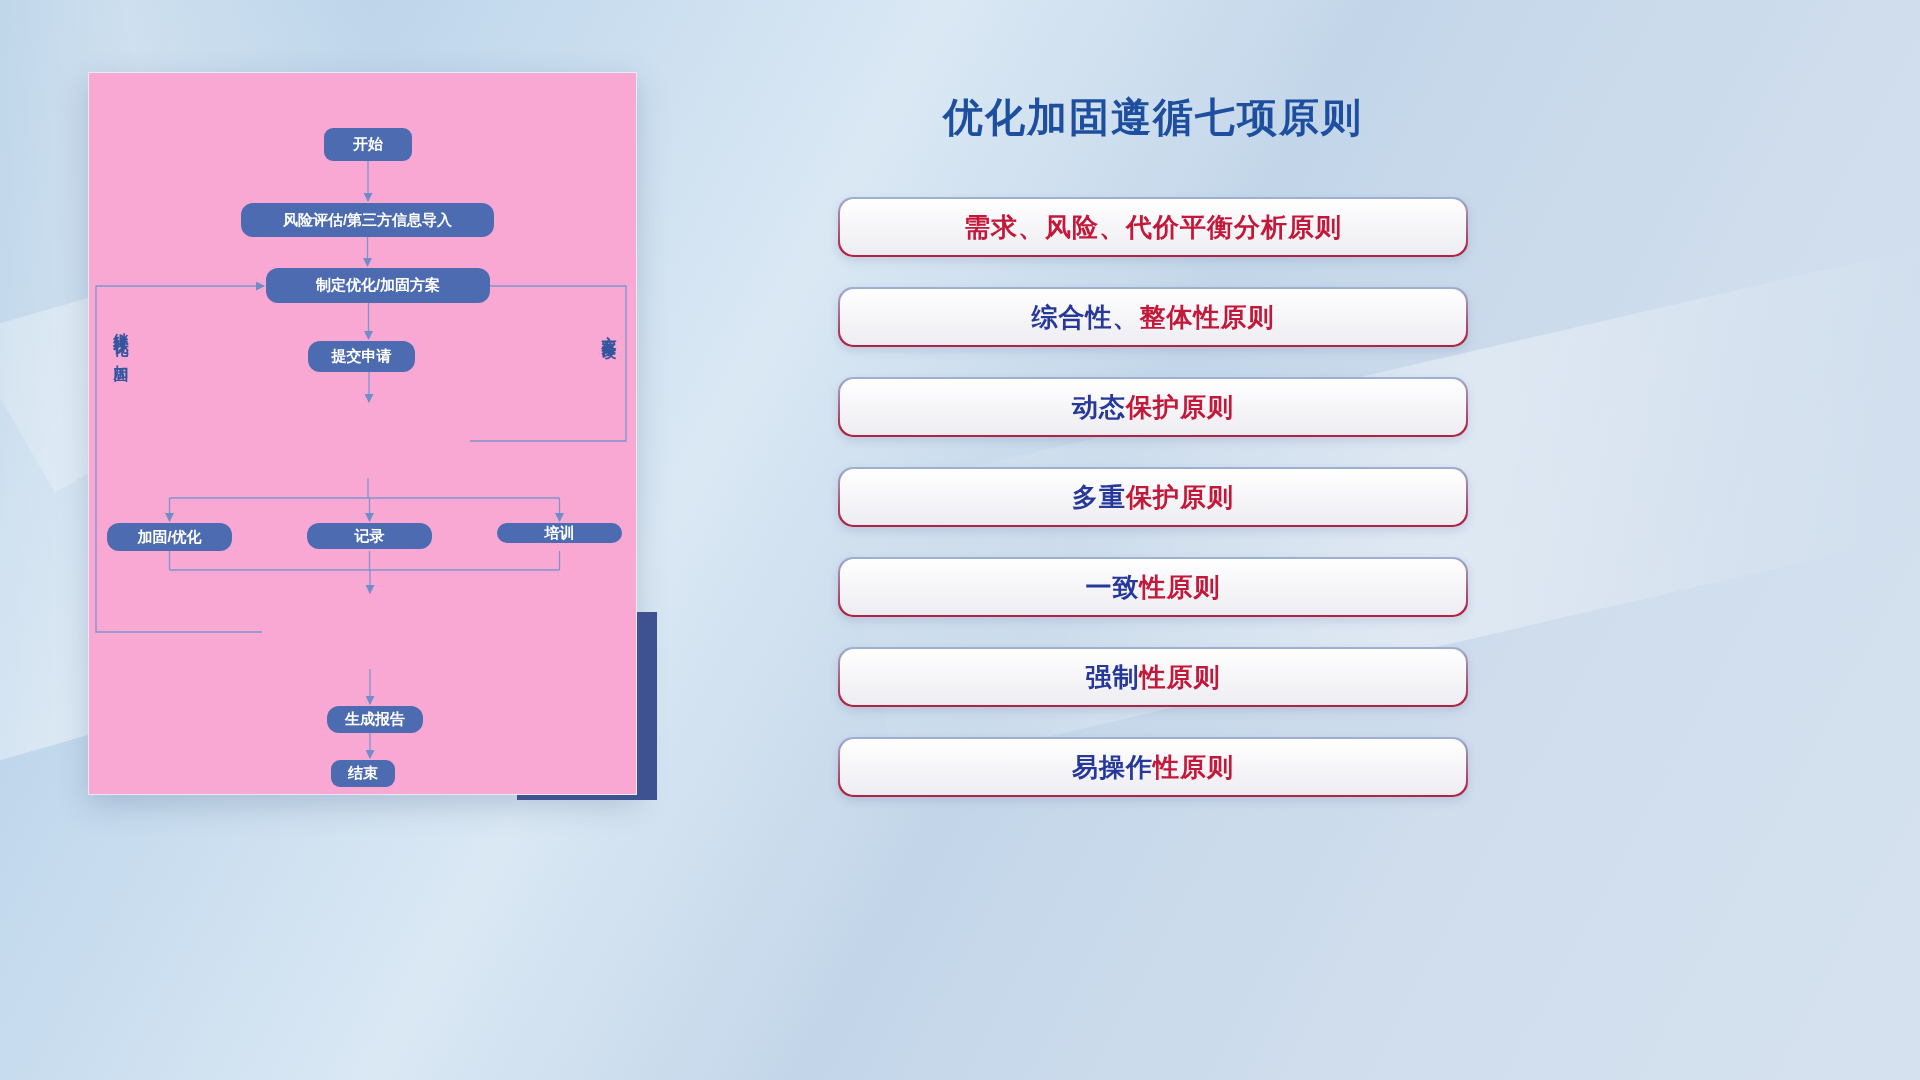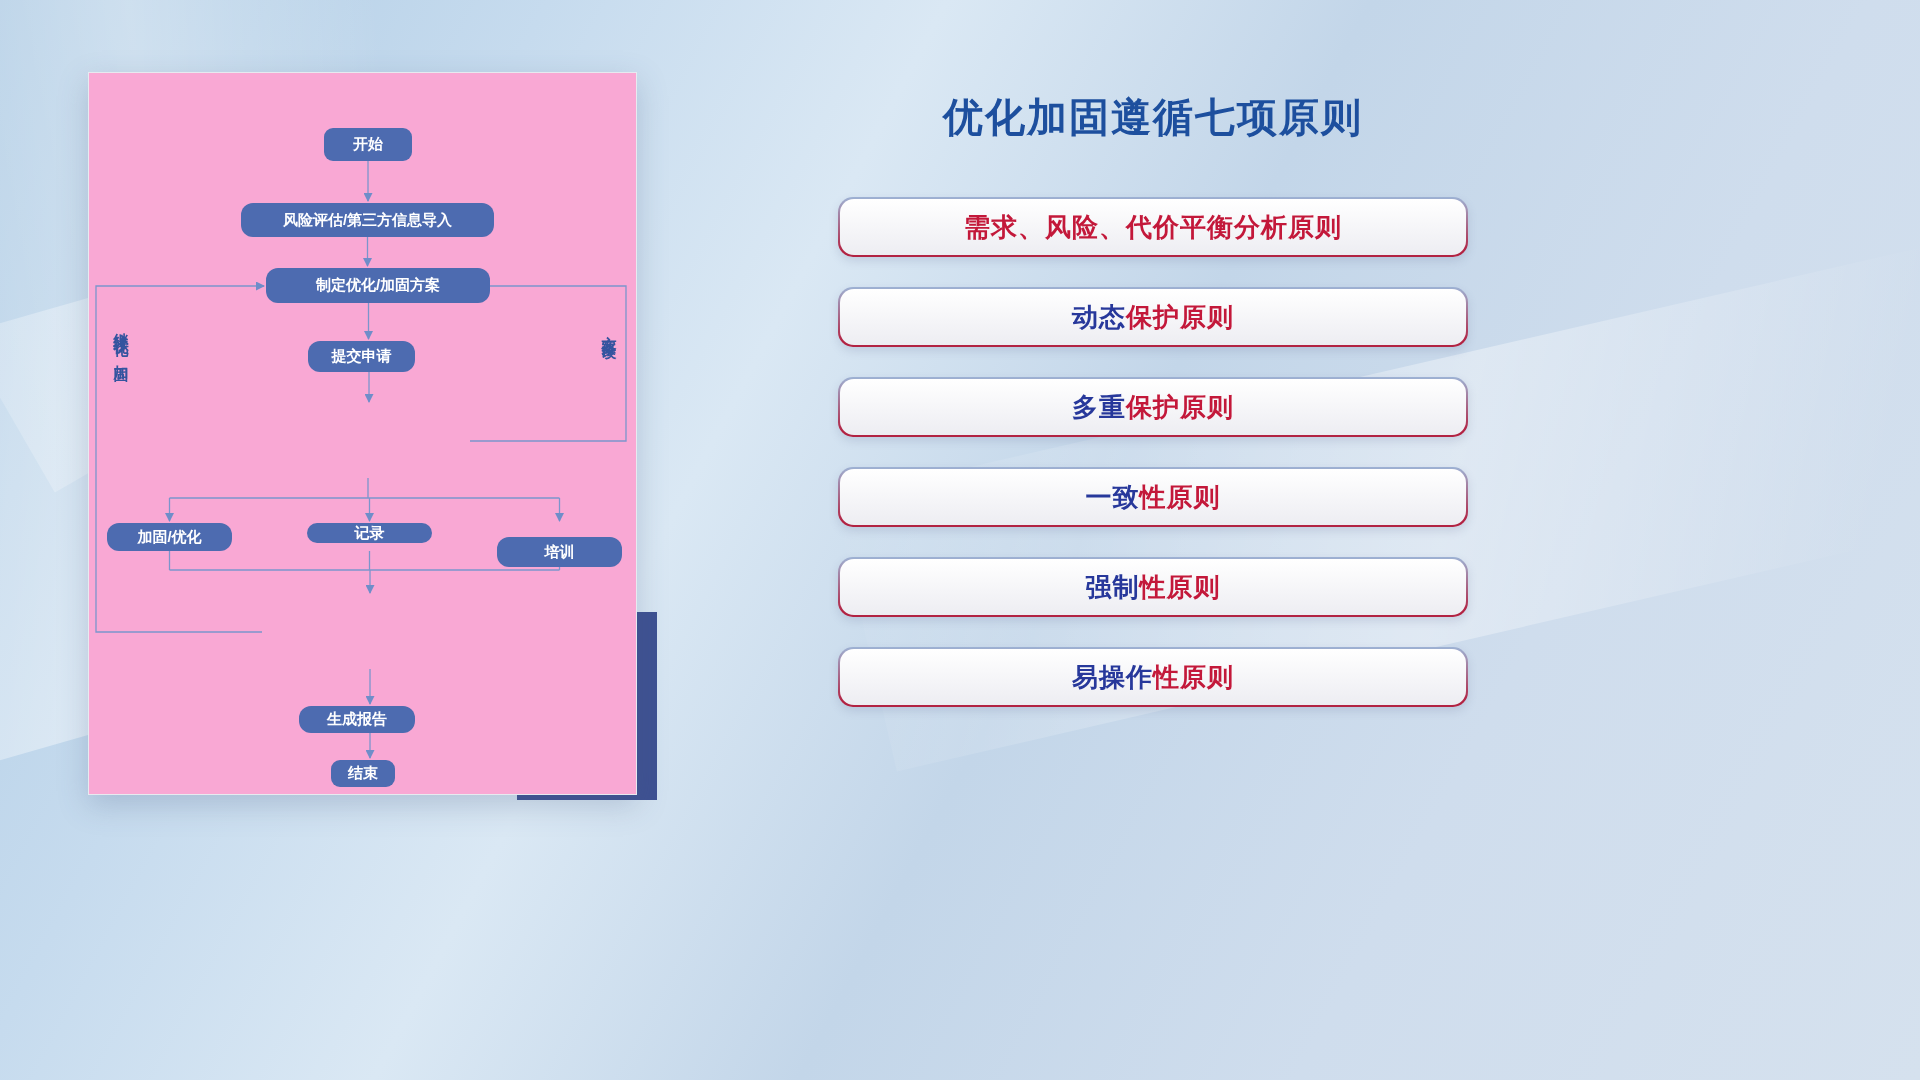--- a/index.html
+++ b/index.html
@@ -80,36 +80,42 @@
     <line x1="281" y1="660" x2="281" y2="685" stroke="#7b95cc" stroke-width="1.3" marker-end="url(#arw)"></line>
     <path d="M381 368 H537 V213 H384" fill="none" stroke="#7b95cc" stroke-width="1.3" marker-end="url(#arw)"></path>
     <path d="M173 559 H7 V213 H175" fill="none" stroke="#7b95cc" stroke-width="1.3" marker-end="url(#arw)"></path>
   </svg>
 
   <div class="node pill" style="left:235px;top:55px;width:88px;height:33px;">开始</div>
   <div class="node" style="left:152px;top:130px;width:253px;height:34px;">风险评估/第三方信息导入</div>
   <div class="node" style="left:177px;top:195px;width:224px;height:35px;">制定优化/加固方案</div>
   <div class="node" style="left:219px;top:268px;width:107px;height:31px;">提交申请</div>
   <div class="node" style="left:18px;top:450px;width:125px;height:28px;">加固/优化</div>
-  <div class="node" style="left:218px;top:450px;width:125px;height:20px;">记录</div>
-  <div class="node" style="left:408px;top:450px;width:125px;height:30px;margin-top:14px;">培训</div>
-  <div class="node" style="left:210px;top:633px;width:116px;height:27px;">生成报告</div>
+  <div class="node" style="left:218px;top:450px;width:125px;height:26px;">记录</div>
+  <div class="node" style="left:408px;top:450px;width:125px;height:20px;">培训</div>
+  <div class="node" style="left:238px;top:633px;width:96px;height:27px;">生成报告</div>
   <div class="node pill" style="left:242px;top:687px;width:64px;height:27px;">结束</div>
 
   <div class="vlabel left">继续优化/加固</div>
   <div class="vlabel right">方案修改</div>
 </div>
 
 <div class="panel-title">优化加固遵循七项原则</div>
 
 <div class="principles">
   <div class="pcard">
     <div class="pcard-inner">
       <span class="seg-navy"></span>
       <span class="seg-red">需求、风险、代价平衡分析原则</span>
+    </div>
+  </div>
+  <div class="pcard">
+    <div class="pcard-inner">
+      <span class="seg-navy">综合性、</span>
+      <span class="seg-red">整体性原则</span>
     </div>
   </div>
   <div class="pcard">
     <div class="pcard-inner">
       <span class="seg-navy">动态</span>
       <span class="seg-red">保护原则</span>
     </div>
   </div>
   <div class="pcard">
     <div class="pcard-inner">

